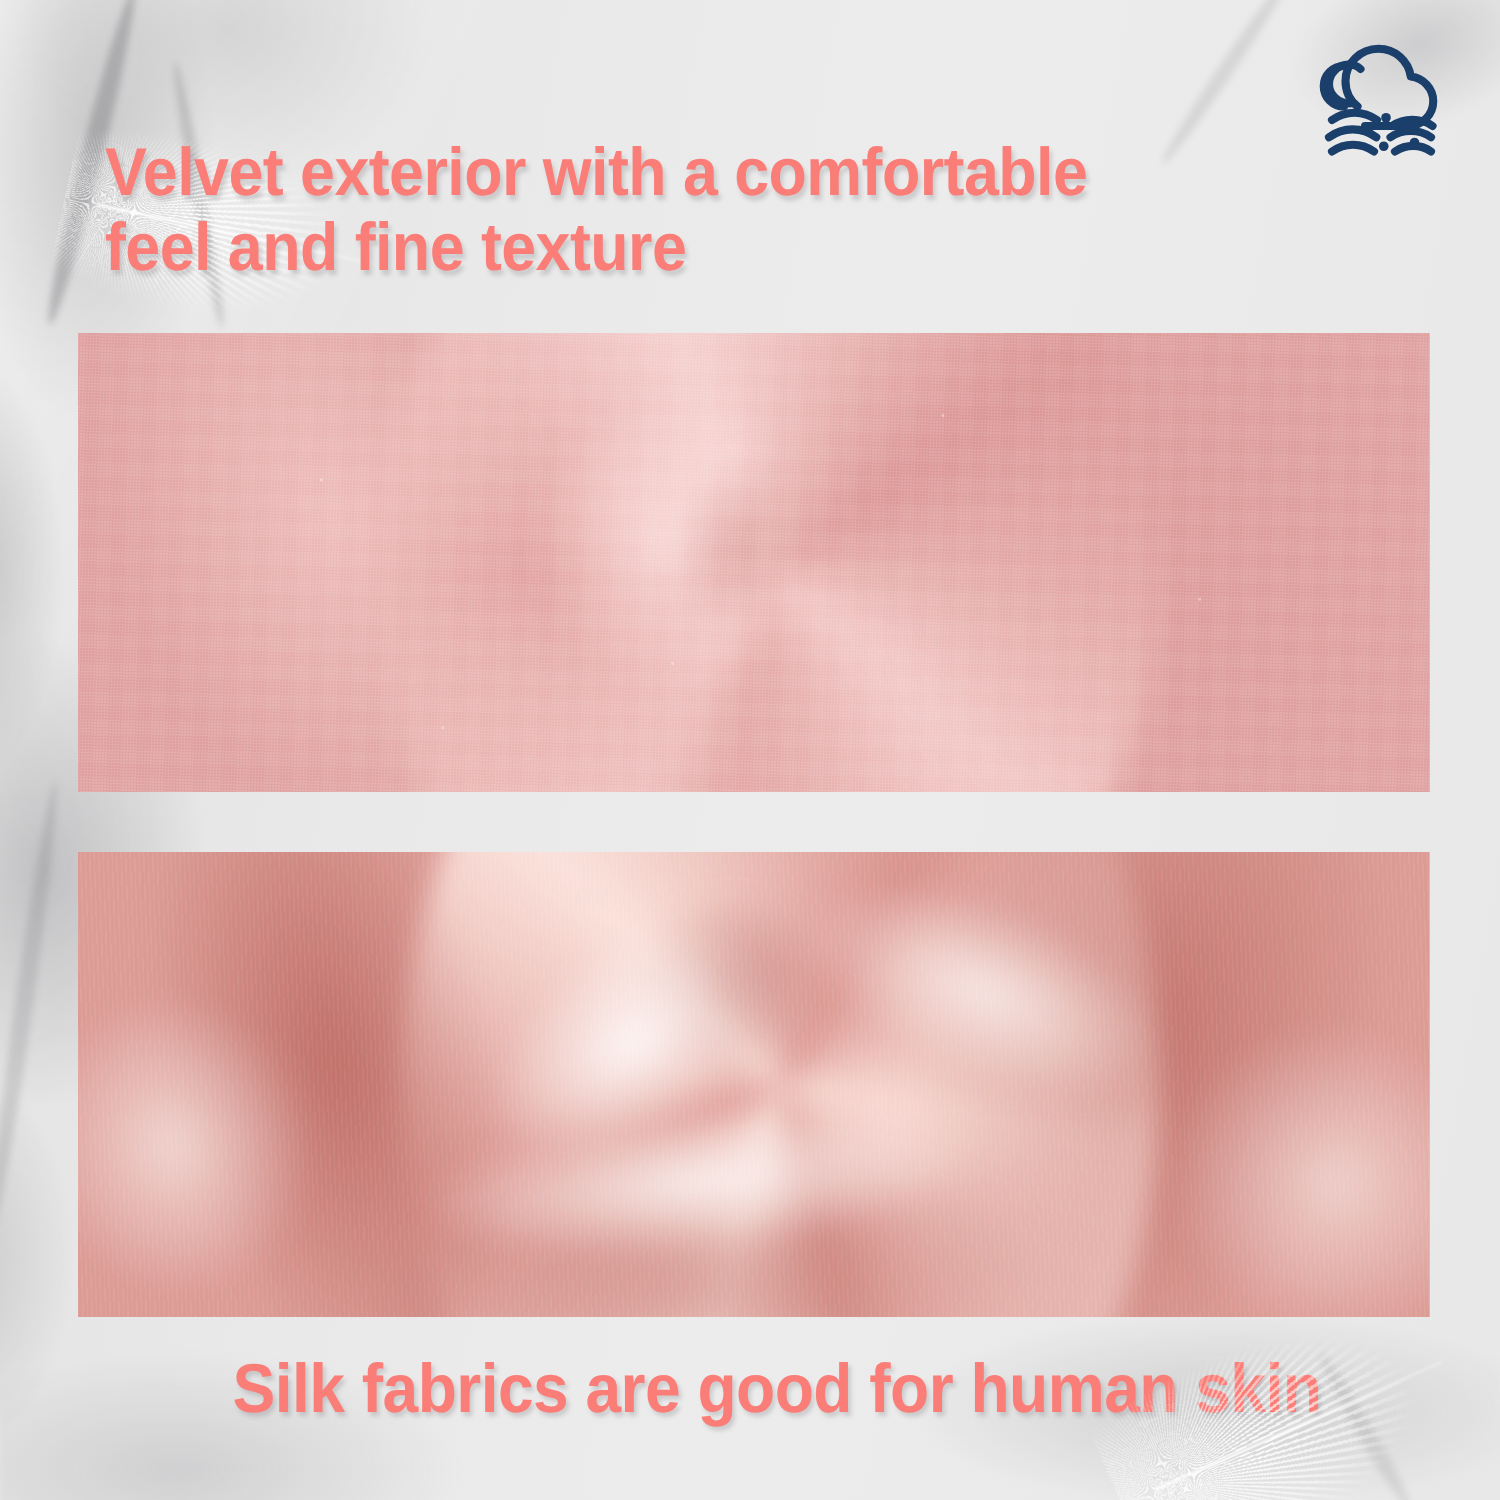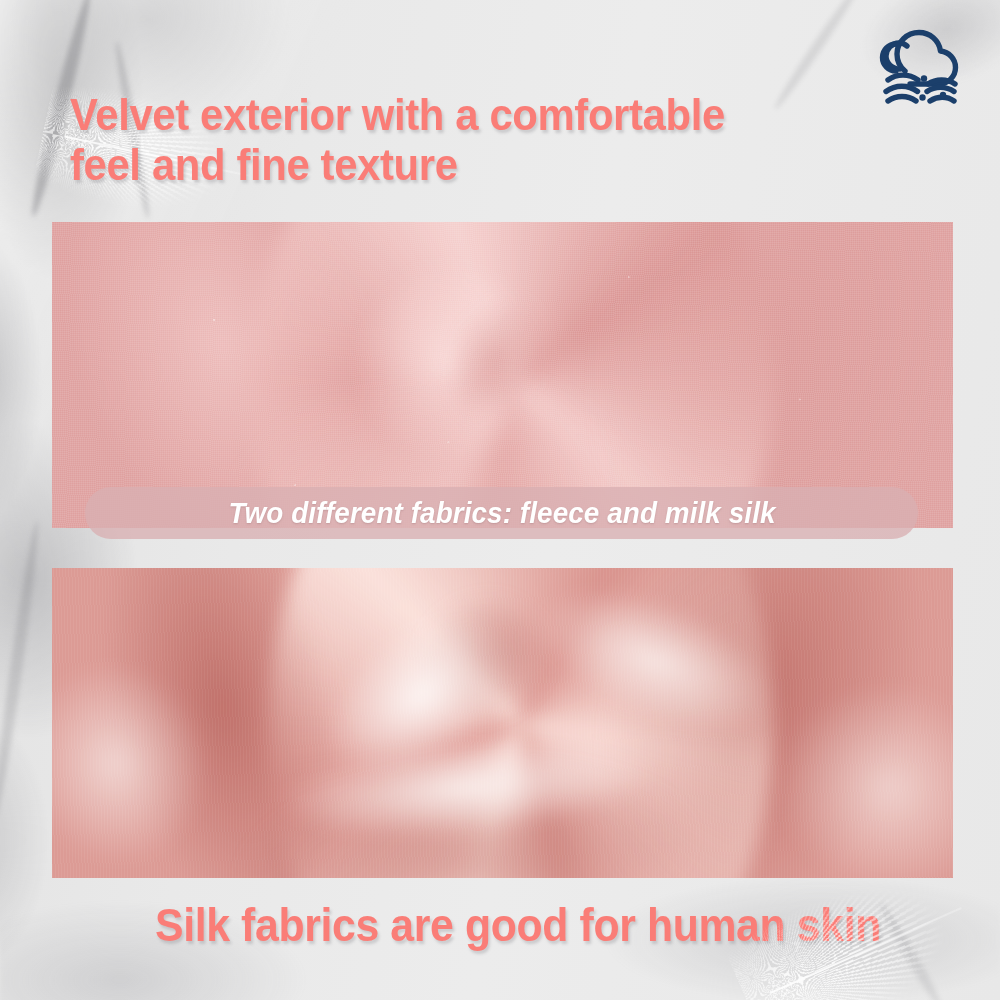--- a/index.html
+++ b/index.html
@@ -321,23 +321,20 @@
     <div class="velvet-fold" style="left:2%; top:-35%; width:34%; height:150%; background:radial-gradient(ellipse at 50% 50%, rgba(250,214,212,.55), rgba(250,214,212,0) 68%); transform:rotate(-20deg);"></div>
     <div class="velvet-fold" style="left:60%; top:-42%; width:40%; height:165%; background:radial-gradient(ellipse at 50% 50%, rgba(221,157,155,.5), rgba(221,157,155,0) 70%); transform:rotate(16deg);"></div>
     <div class="velvet-fold" style="left:33%; top:10%; width:22%; height:72%; background:radial-gradient(ellipse at 50% 50%, rgba(252,226,224,.85), rgba(252,226,224,0) 66%); transform:rotate(-8deg);"></div>
     <div class="velvet-fold" style="left:44%; top:22%; width:11%; height:46%; background:radial-gradient(ellipse at 50% 50%, rgba(214,146,144,.6), rgba(214,146,144,0) 68%); transform:rotate(24deg);"></div>
     <div class="velvet-fold" style="left:18%; top:48%; width:46%; height:80%; background:radial-gradient(ellipse at 50% 50%, rgba(235,185,183,.55), rgba(235,185,183,0) 70%); transform:rotate(-12deg);"></div>
 
     <div class="velvet-nap"></div>
     <div class="velvet-speck"></div>
   </div>
 
-  <div id="banner-pill">
-    <span id="banner-text">Two different fabrics: fleece and milk silk</span>
-  </div>
 
   <div class="photo" id="photo-silk">
     <div class="silk-base"></div>
     <div class="silk-swirl"></div>
 
     <div class="shadowfold" style="left:6%; top:-30%; width:26%; height:150%; background:radial-gradient(ellipse at 50% 50%, rgba(196,128,122,.55), rgba(196,128,122,0) 68%); transform:rotate(-14deg);"></div>
     <div class="shadowfold" style="left:62%; top:-38%; width:34%; height:160%; background:radial-gradient(ellipse at 50% 50%, rgba(198,132,126,.5), rgba(198,132,126,0) 70%); transform:rotate(18deg);"></div>
     <div class="shadowfold" style="left:40%; top:8%; width:16%; height:42%; background:radial-gradient(ellipse at 50% 50%, rgba(190,120,115,.55), rgba(190,120,115,0) 66%); transform:rotate(-28deg);"></div>
     <div class="shadowfold" style="left:20%; top:62%; width:52%; height:62%; background:radial-gradient(ellipse at 50% 50%, rgba(194,126,120,.45), rgba(194,126,120,0) 70%); transform:rotate(-6deg);"></div>
 

